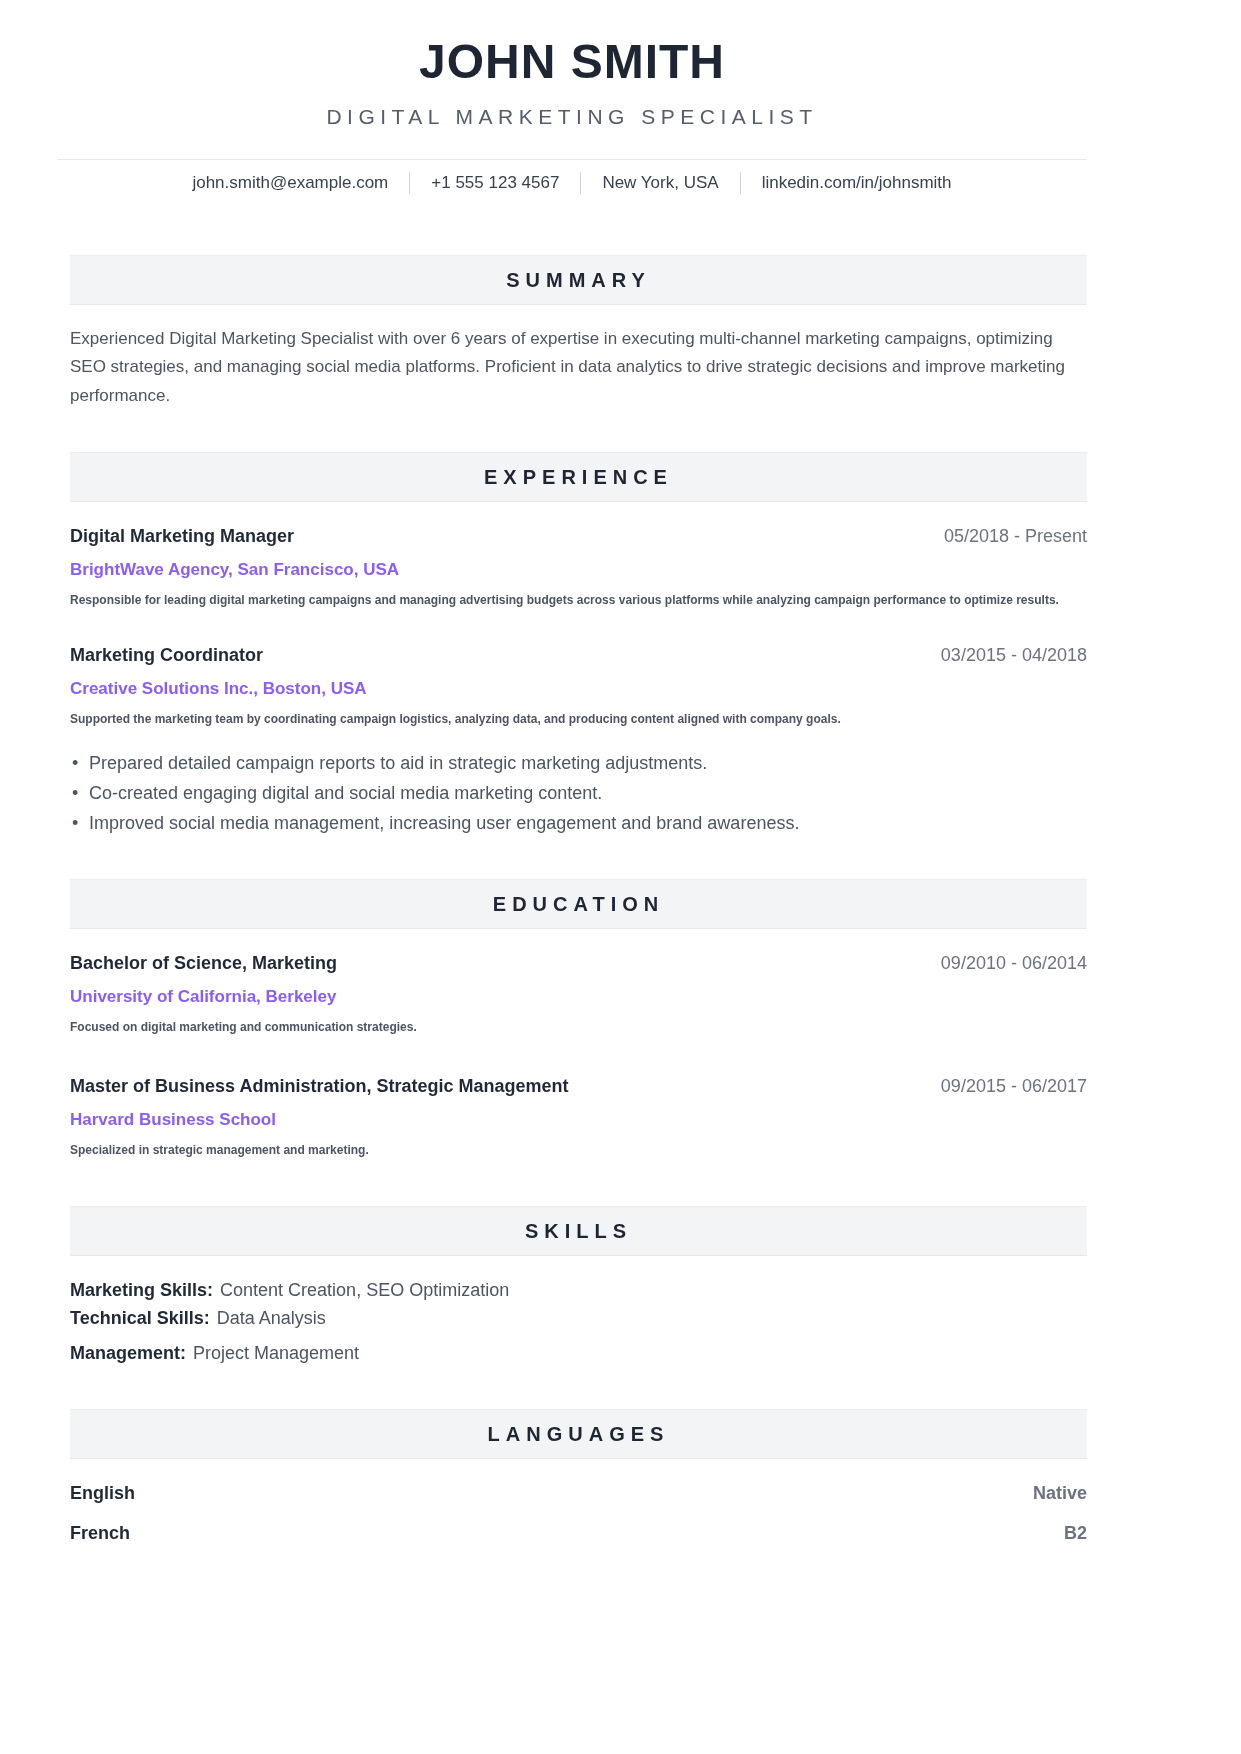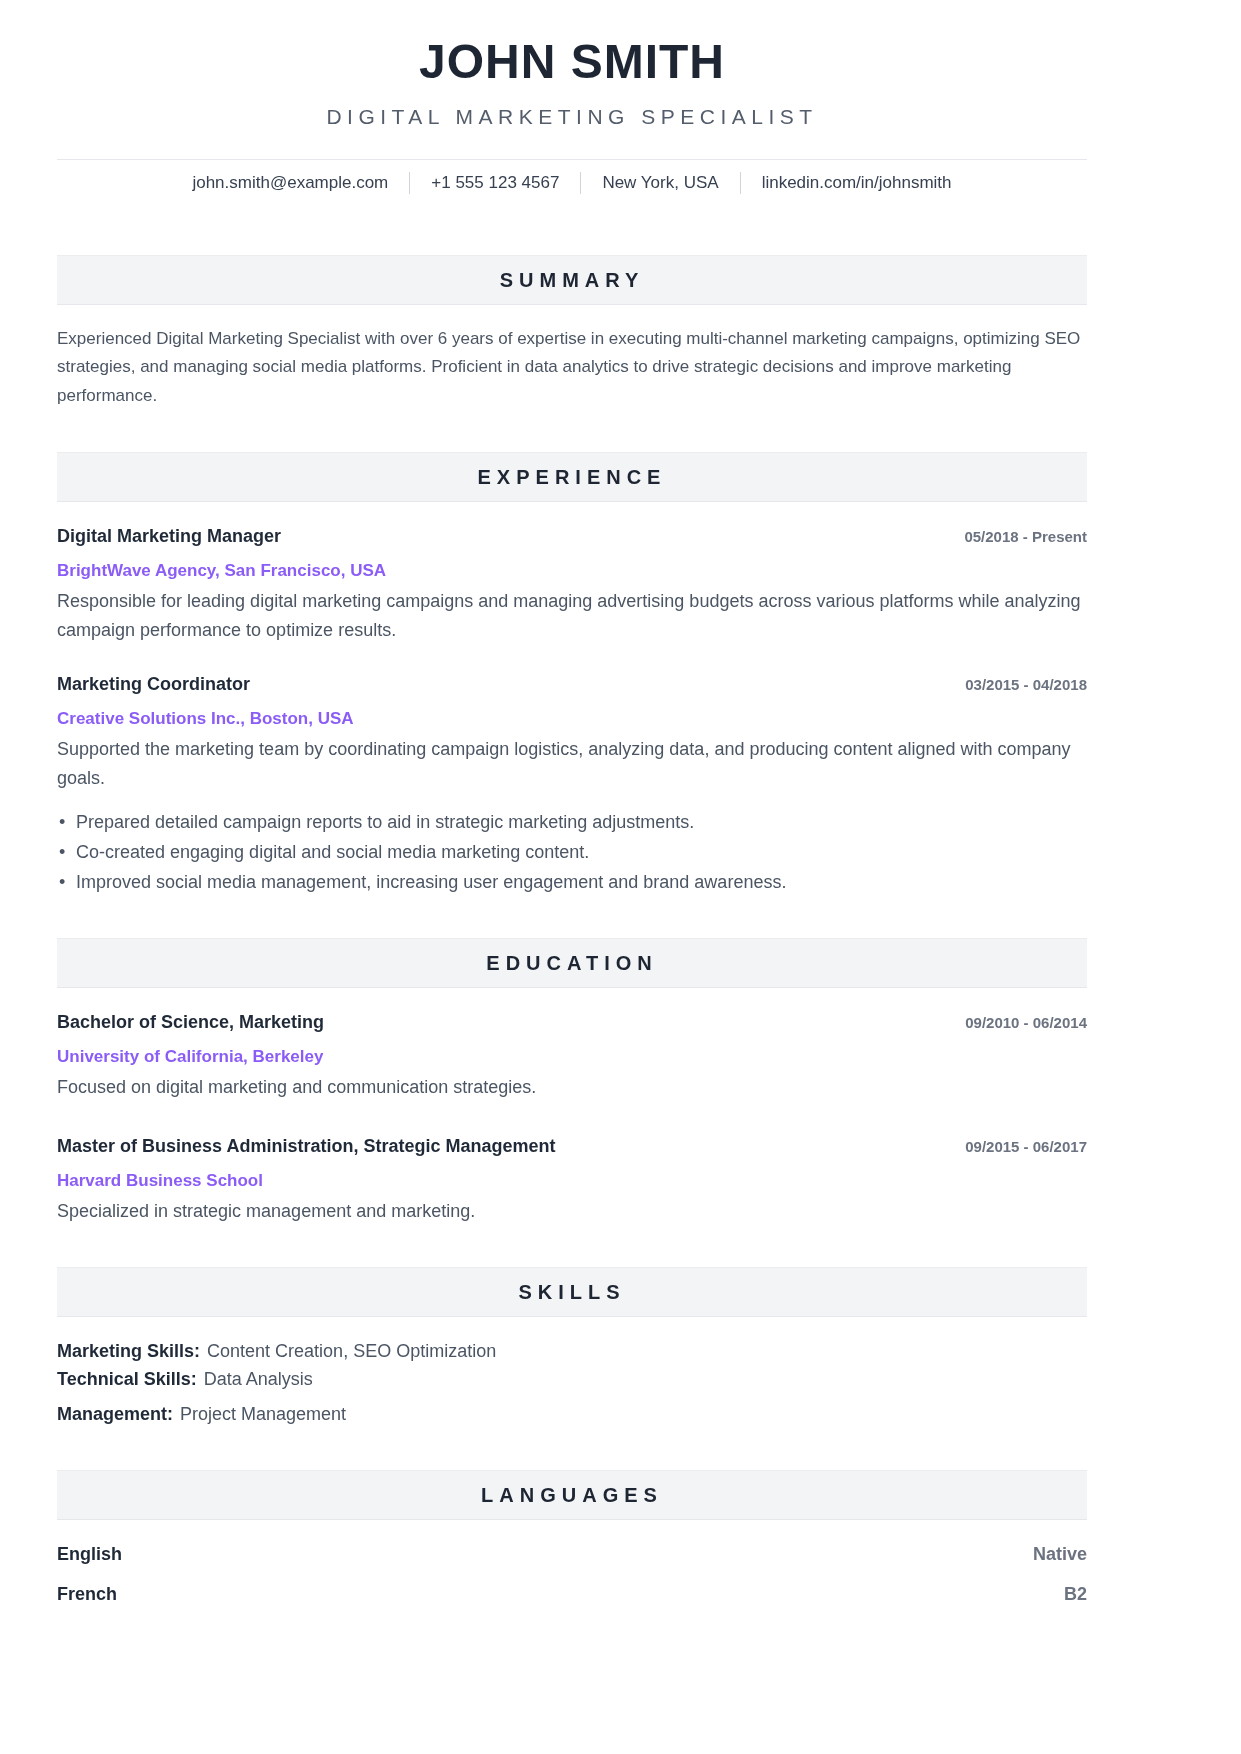--- a/index.html
+++ b/index.html
@@ -45,21 +45,21 @@
     font-size: 17px;
     color: #374151;
     line-height: 24px;
   }
   .contact-divider {
     width: 1px;
     height: 22px;
     background: #D1D5DB;
   }
   
-  .section { margin-top: 42px; }
+  .section { margin-top: 42px; margin-left: 13px; }
   .section.first { margin-top: 60px; }
   .section-band {
     background: #F3F4F6;
     border-top: 1px solid #ECEDEF;
     border-bottom: 1px solid #E5E7EB;
     text-align: center;
     padding: 11px 0;
     font-size: 20px;
     font-weight: 700;
     letter-spacing: 6px;
@@ -80,37 +80,38 @@
     justify-content: space-between;
     align-items: baseline;
   }
   .entry-title {
     font-size: 18px;
     font-weight: 700;
     color: #1F2937;
     line-height: 28px;
   }
   .entry-dates {
-    font-size: 15px;
-    font-weight: 700;
+    font-size: 18px;
+    font-weight: 400;
     color: #6B7280;
     line-height: 28px;
   }
   .entry-org {
     margin-top: 6px;
     font-size: 17px;
     font-weight: 700;
     color: #8b5cf6;
     line-height: 28px;
   }
   .entry-desc {
     margin-top: 2px;
-    font-size: 18px;
+    font-size: 12px;
     line-height: 28.5px;
     color: #4B5563;
+    font-weight: bold;
   }
   .bullet-list { margin-top: 16px; }
   .bullet-item {
     position: relative;
     padding-left: 19px;
     font-size: 18px;
     line-height: 28px;
     color: #4B5563;
     margin-top: 2px;
   }

